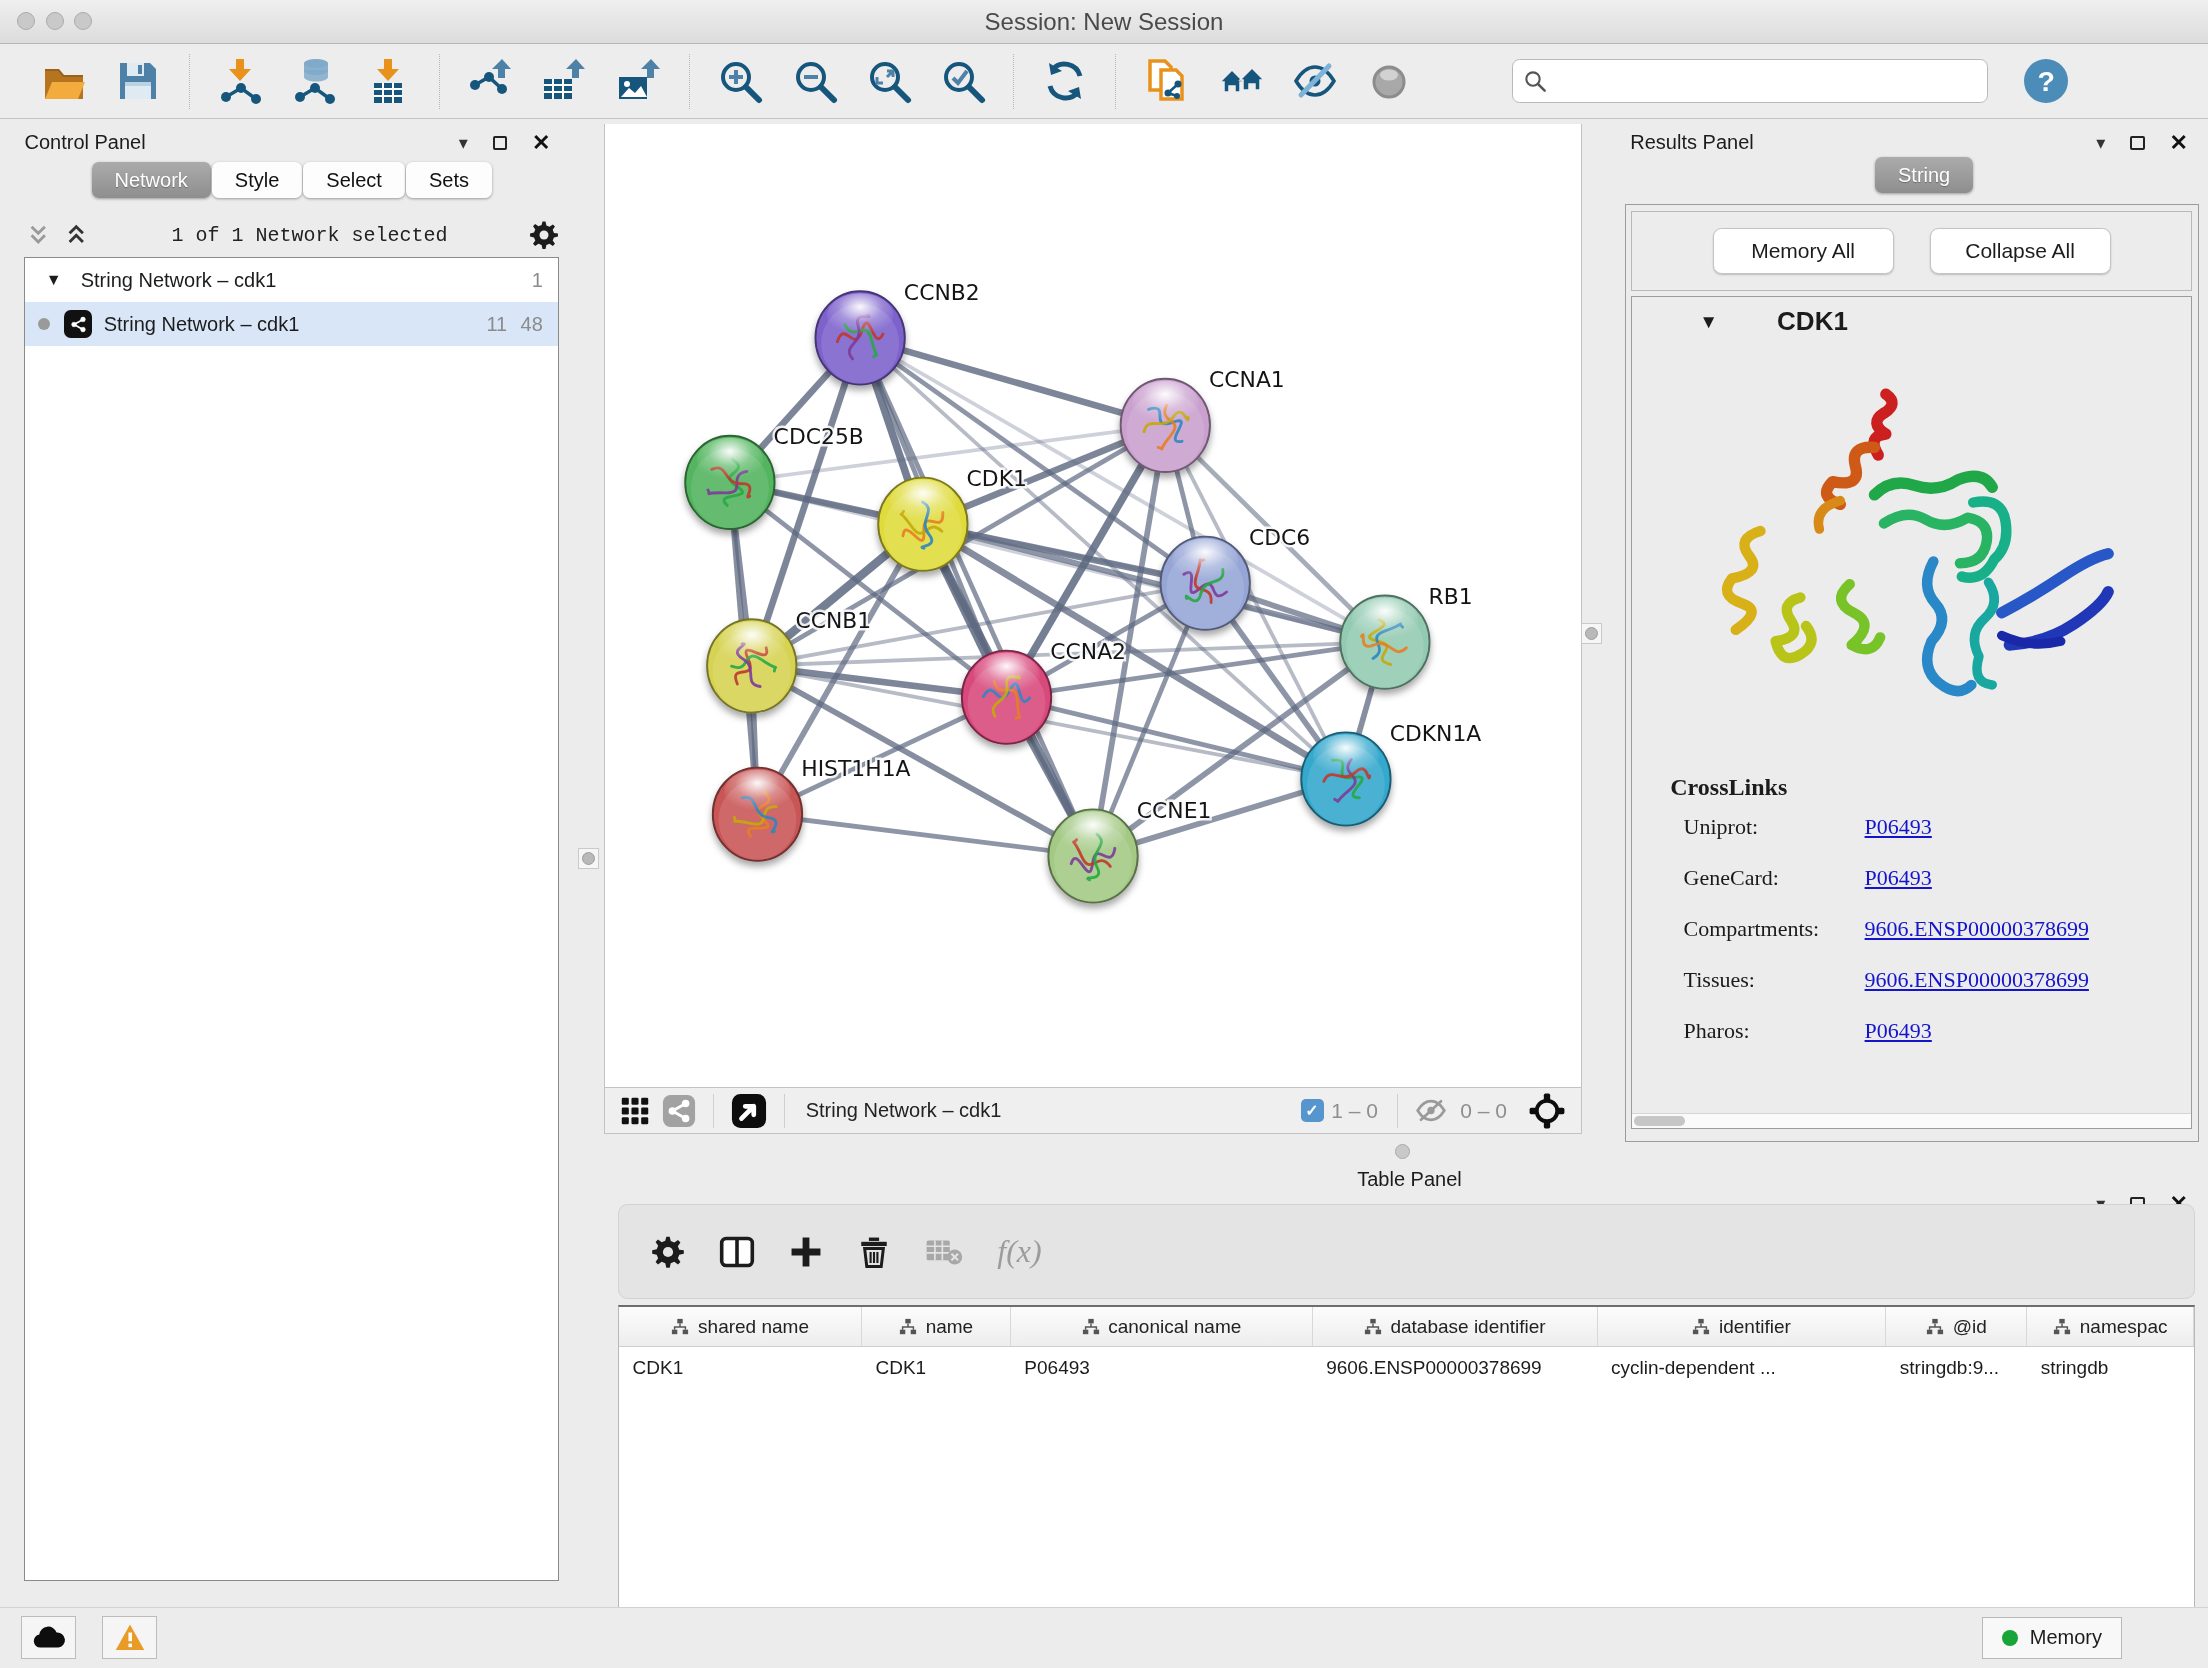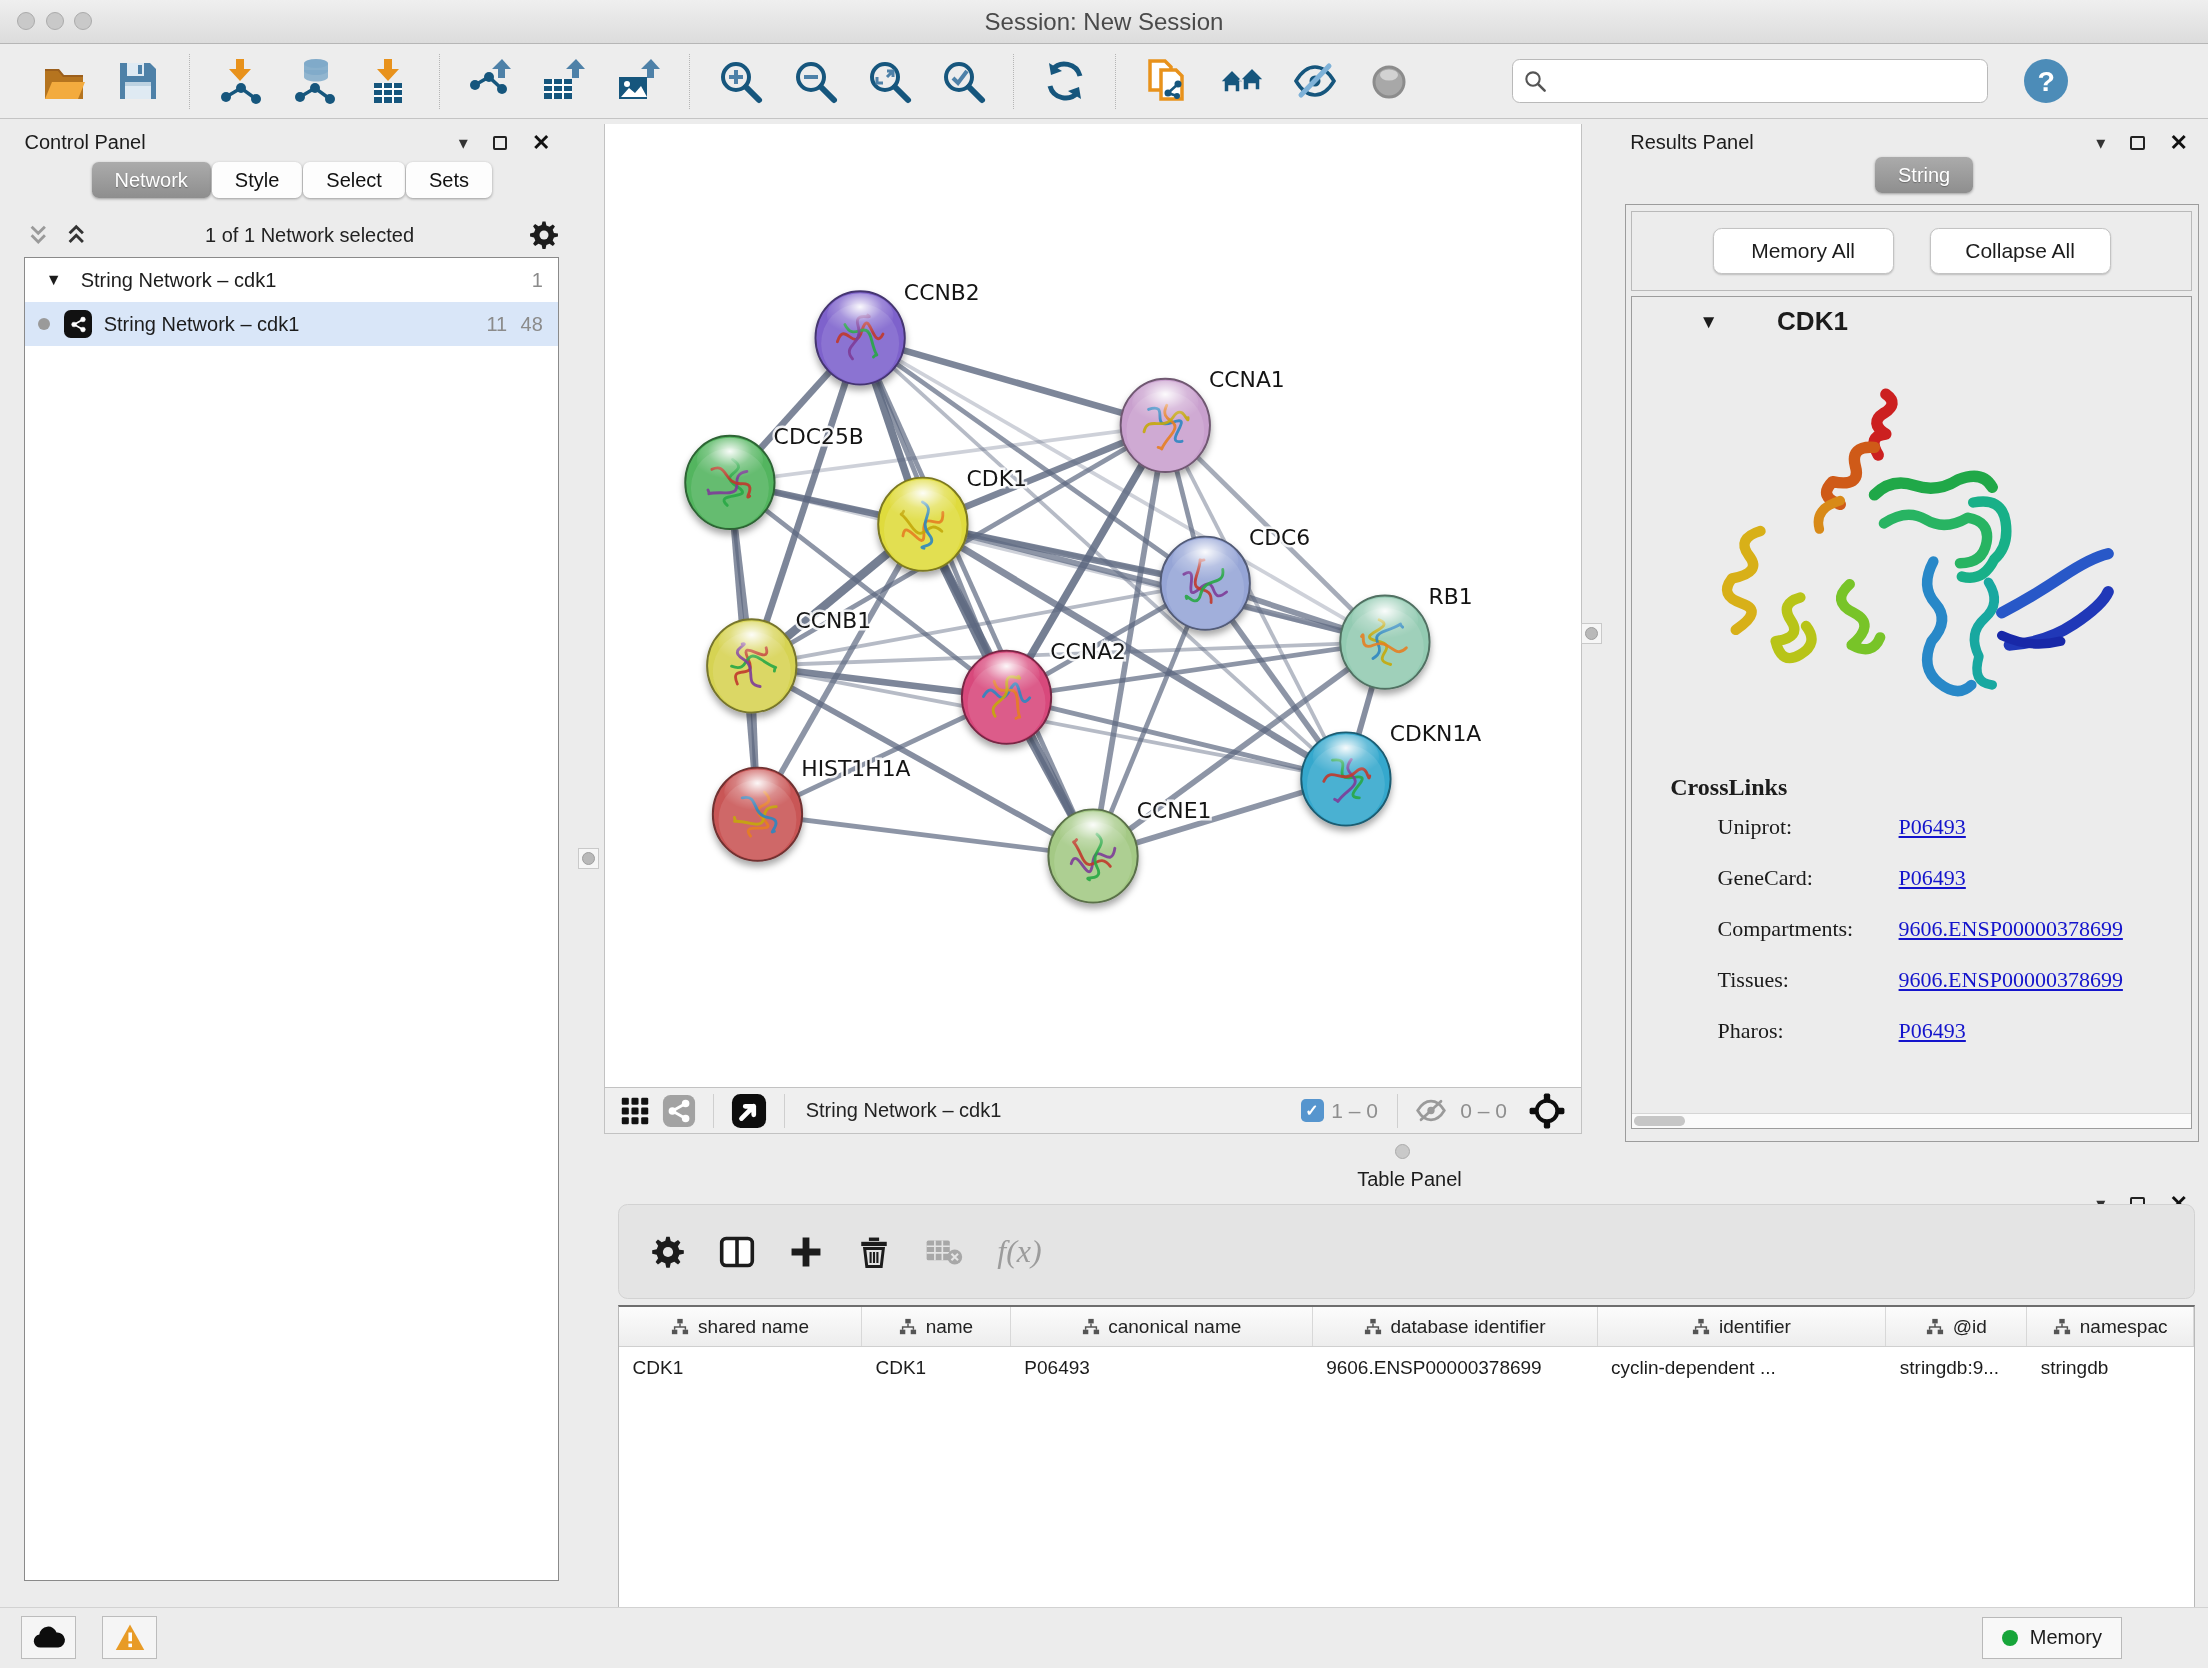--- a/index.html
+++ b/index.html
@@ -29,21 +29,21 @@
   .wb-float { width:14.3px; height:14.3px; border:2.4px solid #222; border-radius:1.9px; cursor:pointer; }
   .wb-close { font-size:22px; font-weight:bold; color:#111; cursor:pointer; }
 
   .seg-tabs { display:flex; }
   .seg-tab { height:36px; line-height:36px; padding:0 23px; background:#fdfdfd; color:#111; font-size:20px; border-radius:6.7px; box-shadow:0 1px 2.9px rgba(0,0,0,.35); margin-left:1px; cursor:pointer; }
   .seg-tab.sel { background:linear-gradient(#ababab,#8e8e8e); color:#fff; text-shadow:0 1px 1px rgba(0,0,0,.3); }
 
   
   #control-panel { left:9.5px; top:124px; width:558px; height:1470px; }
   #cp-tabs { position:absolute; left:81px; top:38px; }
-  #cp-netbar { position:absolute; left:14.3px; top:91px; width:535px; height:40px; display:flex; align-items:center; }
+  #cp-netbar { position:absolute; left:14.3px; top:91px; width:535px; height:40px; display:flex; align-items:center;font-family:Liberation Mono, monospace; }
   #cp-netbar .summary { flex:1; text-align:center; font-size:20px; color:#222; }
   #cp-list { position:absolute; left:14.3px; top:133px; width:535px; height:1324px; background:#fff; border:1.9px solid #8a8a8a; }
   .tree-row { height:44px; display:flex; align-items:center; font-size:20px; cursor:pointer; }
   .tree-row.sel { background:#d9e6f8; }
   .tree-count { color:#8b8b8b; margin-left:13.3px; }
   #share-badge { width:28.5px; height:28.5px; border-radius:6.7px; background:#111; display:flex; align-items:center; justify-content:center; margin-right:11.4px; }
   #share-badge svg { width:19px; height:19px; }
   .node-dot { width:12.4px; height:12.4px; border-radius:50%; background:#9a9a9a; margin:0 13.3px 0 13.3px; }
 
   
@@ -65,21 +65,21 @@
   .rp-btn { min-width:181px; height:46px; background:#fff; border:1px solid #c3c3c3; border-radius:8.6px; font-size:21px; display:flex; align-items:center; justify-content:center; padding:0 25px; box-shadow:0 1px 1.9px rgba(0,0,0,.2); cursor:pointer; }
   #cdk1-box { border:1.9px solid #9c9c9c; margin-top:5.7px; height:833px; position:relative; }
   #cdk1-head { height:49px; display:flex; align-items:center; }
   #cdk1-head .tri { margin-left:67px; font-size:19px; cursor:pointer; }
   #cdk1-head .gene { margin-left:59px; font-size:26px; font-weight:bold; }
   #cdk1-desc { border-top:1px solid #cfcfcf; border-bottom:1px solid #cfcfcf; padding:11.4px 0 13.3px 25px; font-size:21px; }
   #structure { display:block; margin:13.3px auto 0 auto; }
   #crosslinks { font-family:"Liberation Serif", serif; margin:15px 0 0 38px; }
   #crosslinks .cl-title { font-weight:bold; font-size:24px; margin-bottom:13.3px; }
   .cl-row { display:flex; font-size:22px; margin:0 0 25px 13.3px; }
-  .cl-label { width:181px; color:#1a1a1a;margin-left:34px; }
+  .cl-label { width:181px; color:#1a1a1a; }
   .cl-link { color:#1414cc; text-decoration:underline; cursor:pointer; }
   #cdk1-scroll { position:absolute; left:0; bottom:0; width:100%; height:15px; background:#fafafa; border-top:1px solid #d5d5d5; }
   #cdk1-scroll i { position:absolute; left:1.9px; top:1.9px; width:51px; height:9.5px; border-radius:4.8px; background:#c6c6c6; }
 
   
   #table-panel { left:604px; top:1162px; width:1605px; height:445px; }
   #tp-toolbar { position:absolute; left:14.3px; top:42px; width:1577px; height:95px; background:#e4e4e4; border:1px solid #d2d2d2; border-radius:9.5px; display:flex; align-items:center; padding-left:32px; gap:34px; }
   #tp-toolbar .tpbtn { cursor:pointer; display:flex; align-items:center; }
   #fx-icon { font-family:"Liberation Serif", serif; font-style:italic; font-size:32px; color:#9c9c9c; }
   #tp-table { position:absolute; left:14.3px; top:143px; width:1577px; height:388px; background:#fff; border:1px solid #b8b8b8; border-top:2.9px solid #6e6e6e; }

